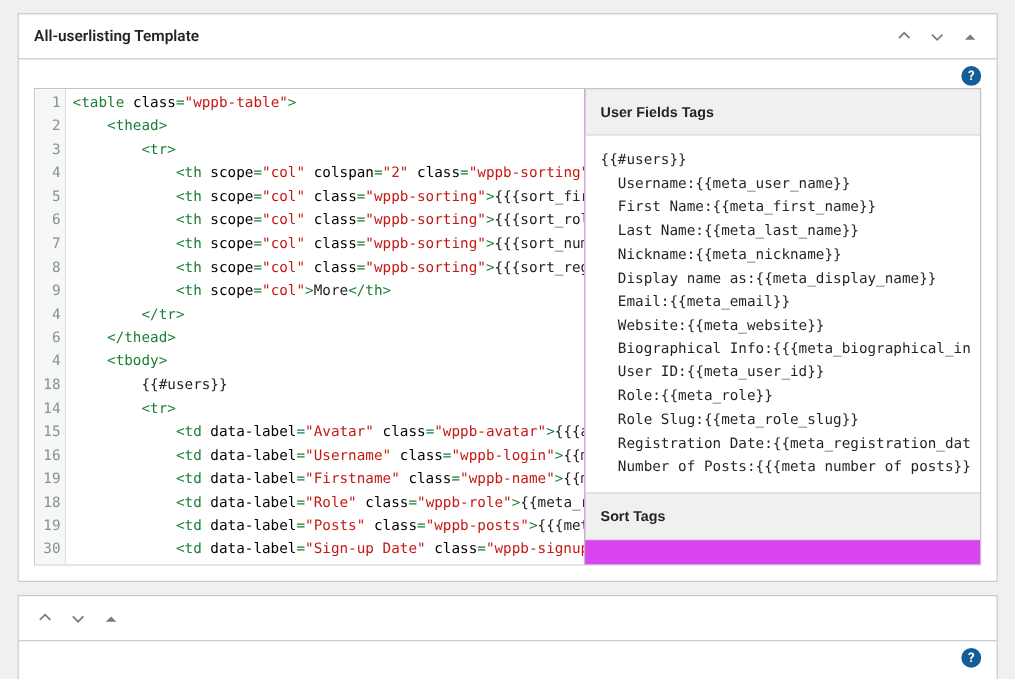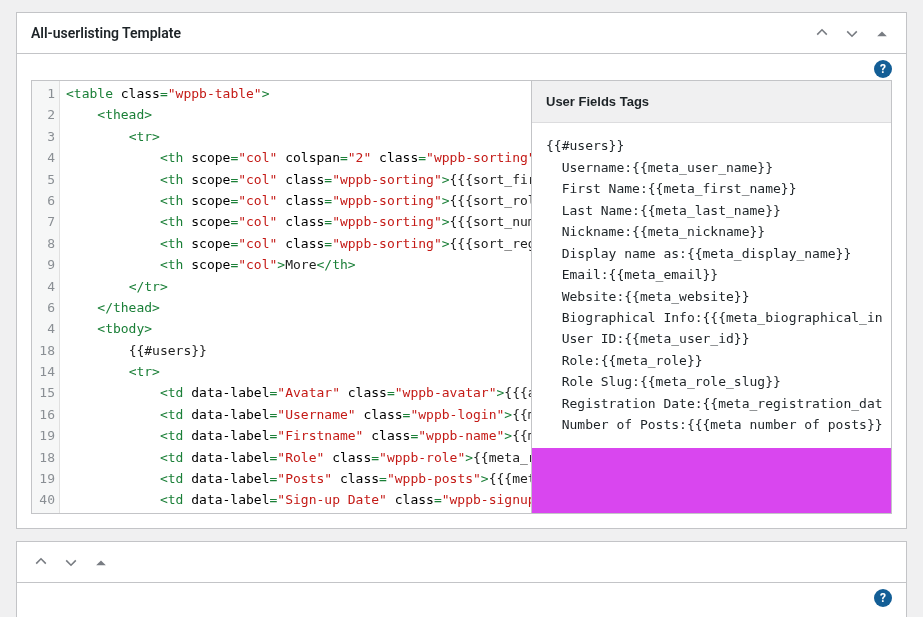--- a/index.html
+++ b/index.html
@@ -71,40 +71,41 @@
             <div>4</div>
             <div>6</div>
             <div>4</div>
             <div>18</div>
             <div>14</div>
             <div>15</div>
             <div>16</div>
             <div>19</div>
             <div>18</div>
             <div>19</div>
-            <div>40</div>
+            <div>30</div>
           </div>
         <div class="code-lines" id="lines1"><div class="line"><span class="tok-tag">&lt;</span><span class="tok-tag">table</span><span class="tok-text"> </span><span class="tok-attr">class</span><span class="tok-tag">=</span><span class="tok-val">"wppb-table"</span><span class="tok-tag">&gt;</span></div><div class="line">    <span class="tok-tag">&lt;</span><span class="tok-tag">thead</span><span class="tok-tag">&gt;</span></div><div class="line">        <span class="tok-tag">&lt;</span><span class="tok-tag">tr</span><span class="tok-tag">&gt;</span></div><div class="line">            <span class="tok-tag">&lt;</span><span class="tok-tag">th</span><span class="tok-text"> </span><span class="tok-attr">scope</span><span class="tok-tag">=</span><span class="tok-val">"col"</span><span class="tok-text"> </span><span class="tok-attr">colspan</span><span class="tok-tag">=</span><span class="tok-val">"2"</span><span class="tok-text"> </span><span class="tok-attr">class</span><span class="tok-tag">=</span><span class="tok-val">"wppb-sorting"</span></div><div class="line">            <span class="tok-tag">&lt;</span><span class="tok-tag">th</span><span class="tok-text"> </span><span class="tok-attr">scope</span><span class="tok-tag">=</span><span class="tok-val">"col"</span><span class="tok-text"> </span><span class="tok-attr">class</span><span class="tok-tag">=</span><span class="tok-val">"wppb-sorting"</span><span class="tok-tag">&gt;</span><span class="tok-text">{{{sort_first_name}</span></div><div class="line">            <span class="tok-tag">&lt;</span><span class="tok-tag">th</span><span class="tok-text"> </span><span class="tok-attr">scope</span><span class="tok-tag">=</span><span class="tok-val">"col"</span><span class="tok-text"> </span><span class="tok-attr">class</span><span class="tok-tag">=</span><span class="tok-val">"wppb-sorting"</span><span class="tok-tag">&gt;</span><span class="tok-text">{{{sort_role}}}</span></div><div class="line">            <span class="tok-tag">&lt;</span><span class="tok-tag">th</span><span class="tok-text"> </span><span class="tok-attr">scope</span><span class="tok-tag">=</span><span class="tok-val">"col"</span><span class="tok-text"> </span><span class="tok-attr">class</span><span class="tok-tag">=</span><span class="tok-val">"wppb-sorting"</span><span class="tok-tag">&gt;</span><span class="tok-text">{{{sort_number_of_p</span></div><div class="line">            <span class="tok-tag">&lt;</span><span class="tok-tag">th</span><span class="tok-text"> </span><span class="tok-attr">scope</span><span class="tok-tag">=</span><span class="tok-val">"col"</span><span class="tok-text"> </span><span class="tok-attr">class</span><span class="tok-tag">=</span><span class="tok-val">"wppb-sorting"</span><span class="tok-tag">&gt;</span><span class="tok-text">{{{sort_registratio</span></div><div class="line">            <span class="tok-tag">&lt;</span><span class="tok-tag">th</span><span class="tok-text"> </span><span class="tok-attr">scope</span><span class="tok-tag">=</span><span class="tok-val">"col"</span><span class="tok-tag">&gt;</span><span class="tok-text">More</span><span class="tok-tag">&lt;/</span><span class="tok-tag">th</span><span class="tok-tag">&gt;</span></div><div class="line">        <span class="tok-tag">&lt;/</span><span class="tok-tag">tr</span><span class="tok-tag">&gt;</span></div><div class="line">    <span class="tok-tag">&lt;/</span><span class="tok-tag">thead</span><span class="tok-tag">&gt;</span></div><div class="line">    <span class="tok-tag">&lt;</span><span class="tok-tag">tbody</span><span class="tok-tag">&gt;</span></div><div class="line">        <span class="tok-text">{{#users}}</span></div><div class="line">        <span class="tok-tag">&lt;</span><span class="tok-tag">tr</span><span class="tok-tag">&gt;</span></div><div class="line">            <span class="tok-tag">&lt;</span><span class="tok-tag">td</span><span class="tok-text"> </span><span class="tok-attr">data-label</span><span class="tok-tag">=</span><span class="tok-val">"Avatar"</span><span class="tok-text"> </span><span class="tok-attr">class</span><span class="tok-tag">=</span><span class="tok-val">"wppb-avatar"</span><span class="tok-tag">&gt;</span><span class="tok-text">{{{avatar_or</span></div><div class="line">            <span class="tok-tag">&lt;</span><span class="tok-tag">td</span><span class="tok-text"> </span><span class="tok-attr">data-label</span><span class="tok-tag">=</span><span class="tok-val">"Username"</span><span class="tok-text"> </span><span class="tok-attr">class</span><span class="tok-tag">=</span><span class="tok-val">"wppb-login"</span><span class="tok-tag">&gt;</span><span class="tok-text">{{meta_user</span></div><div class="line">            <span class="tok-tag">&lt;</span><span class="tok-tag">td</span><span class="tok-text"> </span><span class="tok-attr">data-label</span><span class="tok-tag">=</span><span class="tok-val">"Firstname"</span><span class="tok-text"> </span><span class="tok-attr">class</span><span class="tok-tag">=</span><span class="tok-val">"wppb-name"</span><span class="tok-tag">&gt;</span><span class="tok-text">{{meta_firs</span></div><div class="line">            <span class="tok-tag">&lt;</span><span class="tok-tag">td</span><span class="tok-text"> </span><span class="tok-attr">data-label</span><span class="tok-tag">=</span><span class="tok-val">"Role"</span><span class="tok-text"> </span><span class="tok-attr">class</span><span class="tok-tag">=</span><span class="tok-val">"wppb-role"</span><span class="tok-tag">&gt;</span><span class="tok-text">{{meta_role}}</span></div><div class="line">            <span class="tok-tag">&lt;</span><span class="tok-tag">td</span><span class="tok-text"> </span><span class="tok-attr">data-label</span><span class="tok-tag">=</span><span class="tok-val">"Posts"</span><span class="tok-text"> </span><span class="tok-attr">class</span><span class="tok-tag">=</span><span class="tok-val">"wppb-posts"</span><span class="tok-tag">&gt;</span><span class="tok-text">{{{meta_number</span></div><div class="line">            <span class="tok-tag">&lt;</span><span class="tok-tag">td</span><span class="tok-text"> </span><span class="tok-attr">data-label</span><span class="tok-tag">=</span><span class="tok-val">"Sign-up Date"</span><span class="tok-text"> </span><span class="tok-attr">class</span><span class="tok-tag">=</span><span class="tok-val">"wppb-signup"</span></div></div>
       </div>
       <div class="side-pane">
         <div class="side-section-header">User Fields Tags</div>
         <div class="side-body">{{#users}}
   Username:{{meta_user_name}}
   First Name:{{meta_first_name}}
   Last Name:{{meta_last_name}}
   Nickname:{{meta_nickname}}
   Display name as:{{meta_display_name}}
   Email:{{meta_email}}
   Website:{{meta_website}}
   Biographical Info:{{{meta_biographical_in
   User ID:{{meta_user_id}}
   Role:{{meta_role}}
   Role Slug:{{meta_role_slug}}
   Registration Date:{{meta_registration_dat
   Number of Posts:{{{meta number of posts}}</div>
+        <div class="side-section-header">Sort Tags</div>
       </div>
     </div>
   </div>
 </div>
 
 <div class="panel">
   <div class="panel-header">
     <div class="panel-controls">
       <span class="panel-icon">
           <svg viewBox="0 0 20 20">

